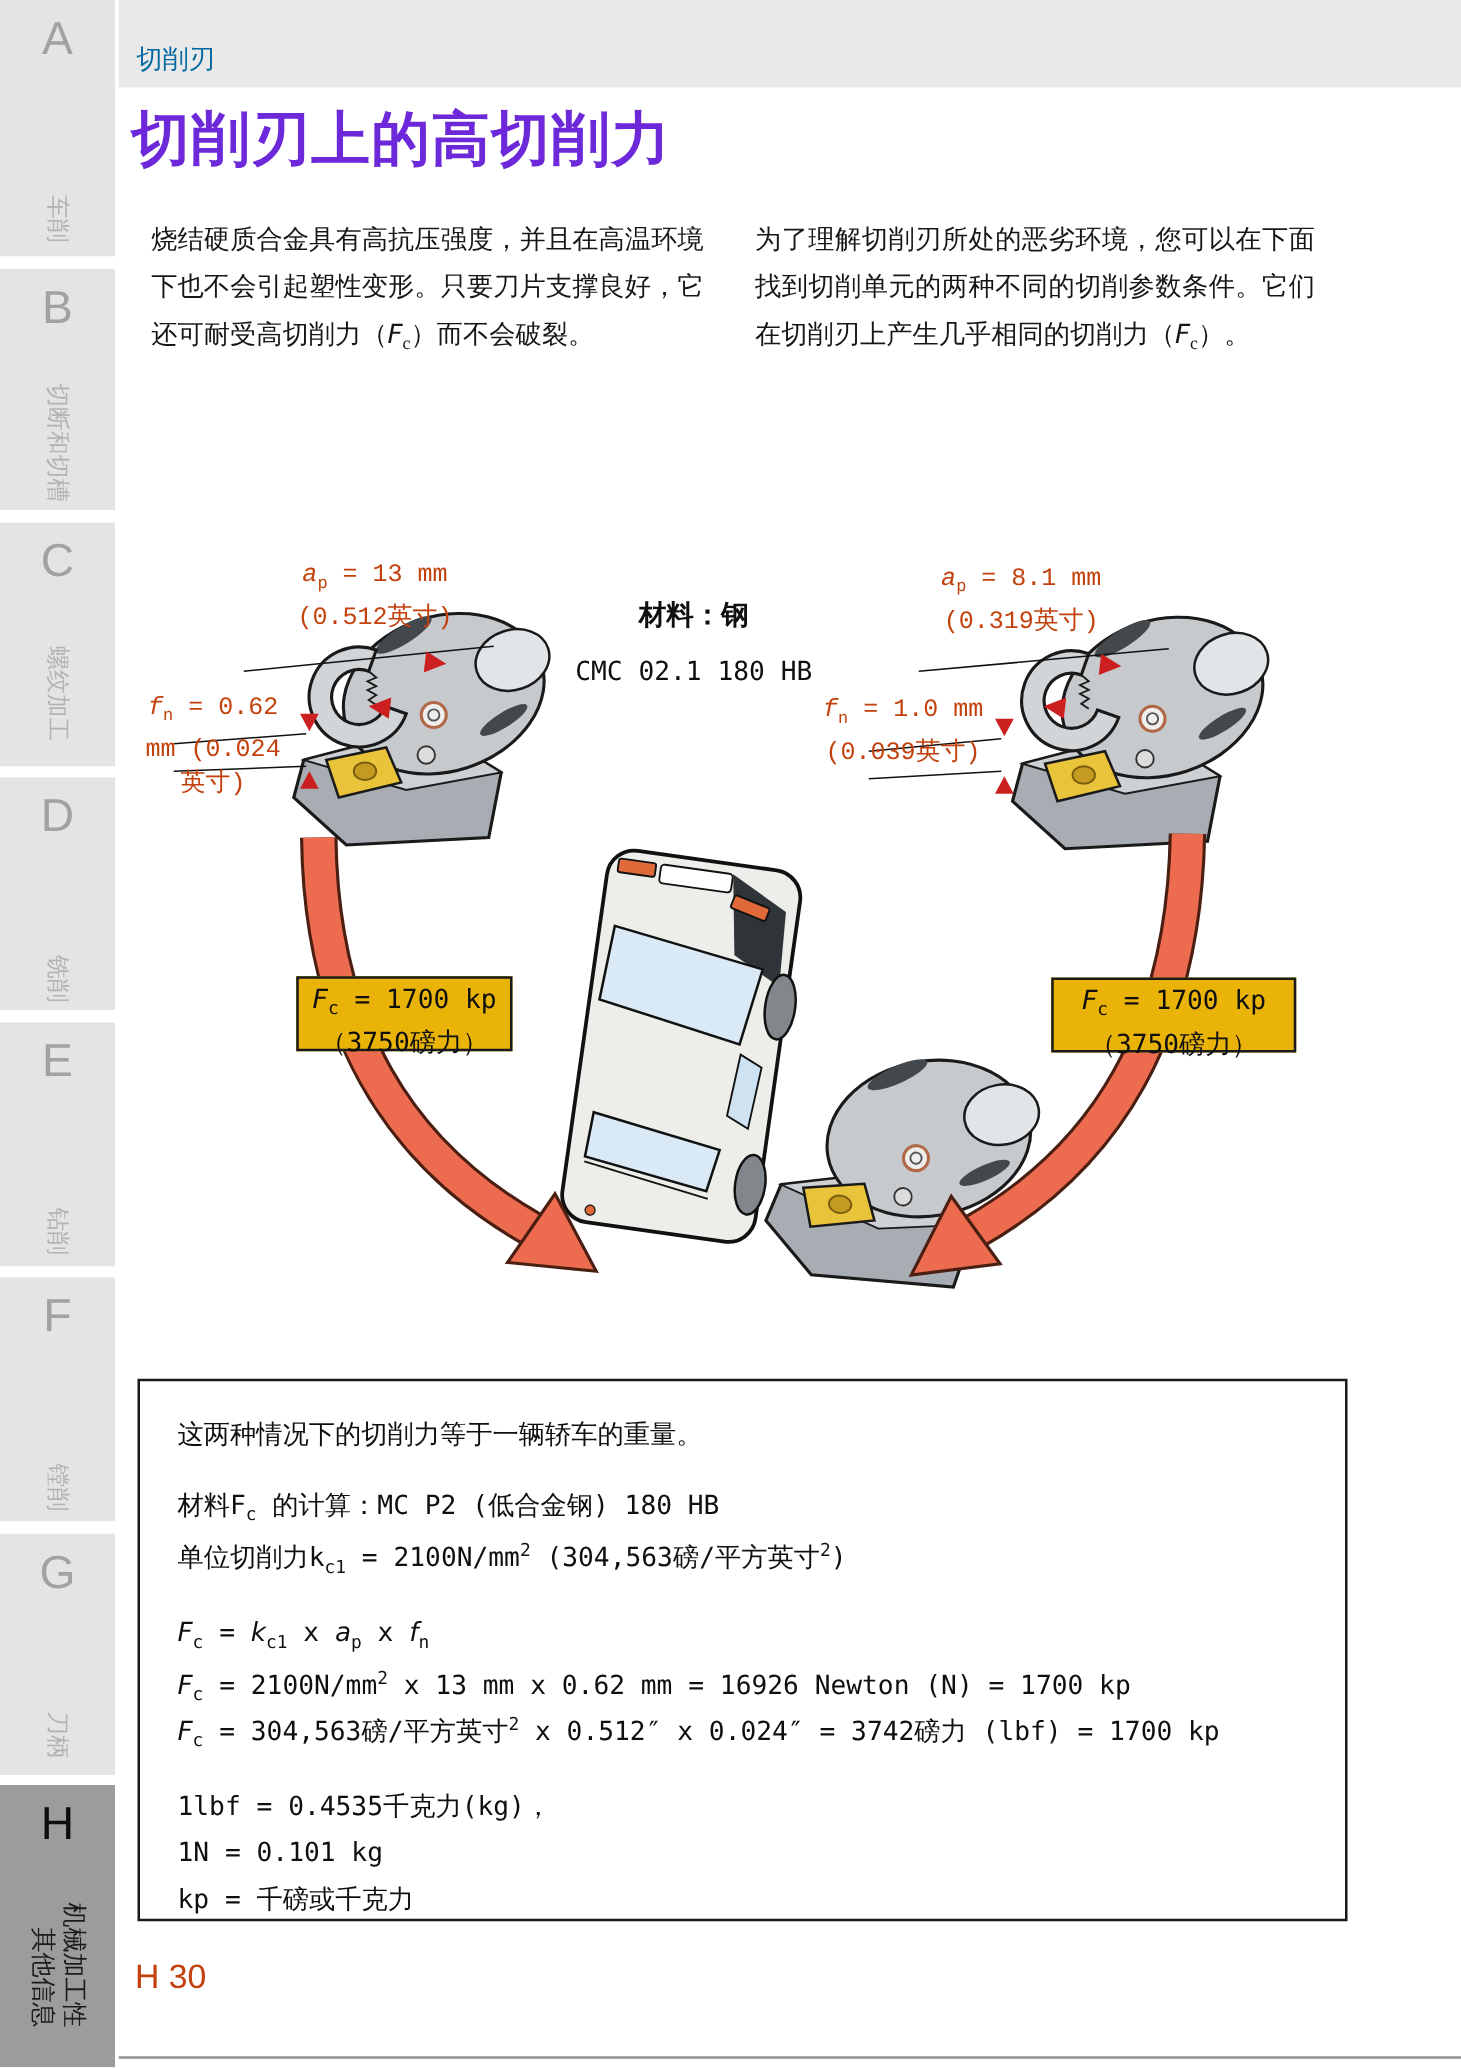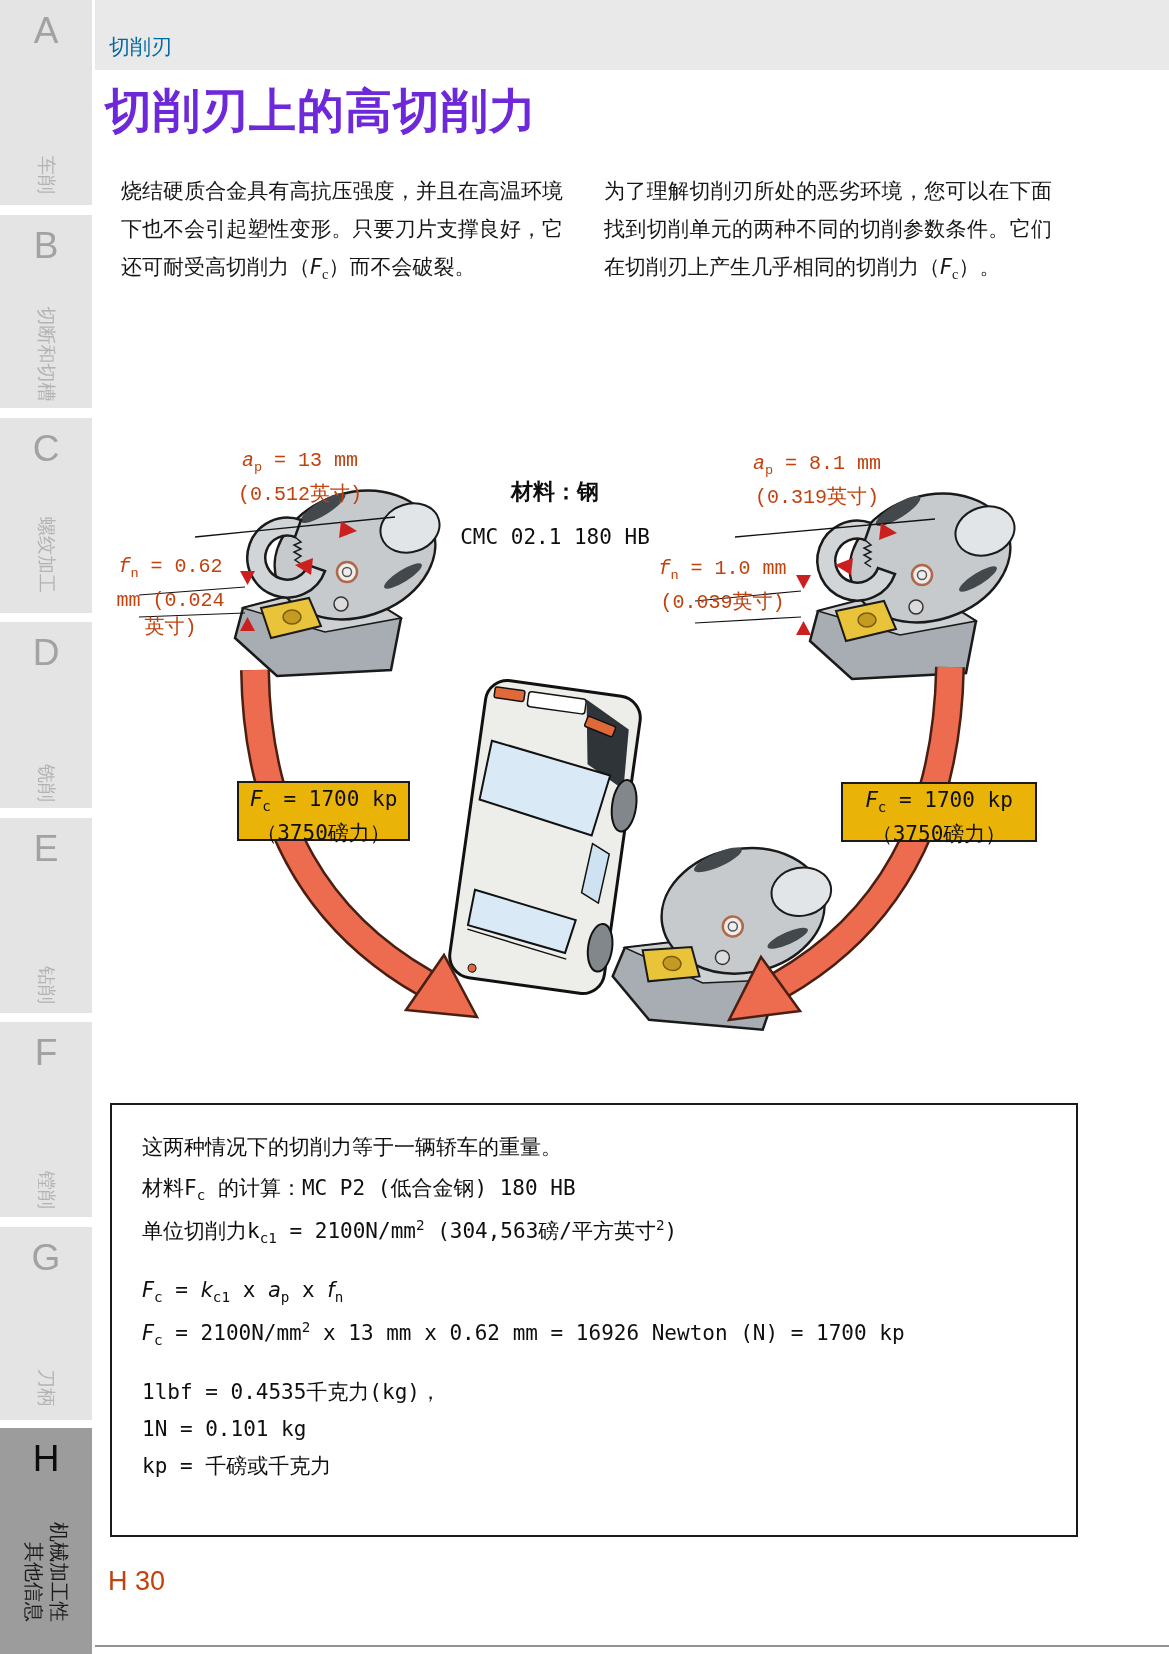--- a/index.html
+++ b/index.html
@@ -44,21 +44,21 @@
   sub{font-size:68%;}
   sup{font-size:68%;}
 
   
   .calc-box{position:absolute;left:110px;top:1103px;width:968px;height:434px;
        border:2px solid #1a1a1a;box-sizing:border-box;background:#fff;
        padding:24px 28px 0 30px;font-family:"DejaVu Sans Mono",monospace;
        font-size:21px;color:#0f0f0f;}
   .calc-line{height:37px;line-height:37px;white-space:nowrap;}
   .calc-line i{font-family:"DejaVu Sans",sans-serif;font-style:italic;}
-  .gap-s{margin-top:4px;}
+  .gap-s{margin-top:20px;}
   .gap-m{margin-top:28px;}
 
   
   .page-number{position:absolute;left:108px;top:1566px;font-size:27px;color:#c2410c;}
   .bottom-rule{position:absolute;left:95px;top:1645px;width:1074px;height:2px;background:#8f9397;}
 </style>
 </head>
 <body>
 
 <div class="page">
@@ -213,20 +213,21 @@
     <div class="fc-box" style="left:142px;top:356px;width:173px;height:60px"><i>F</i><sub>c</sub><span> = 1700 kp</span><br><span>（3750磅力）</span></div>
     <div class="fc-box" style="left:746px;top:357px;width:196px;height:60px"><i>F</i><sub>c</sub><span> = 1700 kp</span><br><span>（3750磅力）</span></div>
   </div>
 
   <div class="calc-box">
     <div class="calc-line">这两种情况下的切削力等于一辆轿车的重量。</div>
     <div class="calc-line gap-s"><span>材料F</span><sub>c</sub><span> 的计算：MC P2 (低合金钢) 180 HB</span></div>
     <div class="calc-line"><span>单位切削力k</span><sub>c1</sub><span> = 2100N/mm</span><sup>2</sup><span> (304,563磅/平方英寸</span><sup>2</sup><span>)</span></div>
     <div class="calc-line gap-m"><i>F</i><sub>c</sub><span> = </span><i>k</i><sub>c1</sub><span> x </span><i>a</i><sub>p</sub><span> x </span><i>f</i><sub>n</sub></div>
     <div class="calc-line"><i>F</i><sub>c</sub><span> = 2100N/mm</span><sup>2</sup><span> x 13 mm x 0.62 mm = 16926 Newton (N) = 1700 kp</span></div>
+    <div class="calc-line"><i>F</i><sub>c</sub><span> = 304,563磅/平方英寸</span><sup>2</sup><span> x 0.512″ x 0.024″ = 3742磅力 (lbf)  = 1700 kp</span></div>
     <div class="calc-line gap-m">1lbf = 0.4535千克力(kg)，</div>
     <div class="calc-line">1N = 0.101 kg</div>
     <div class="calc-line">kp = 千磅或千克力</div>
   </div>
 
   <div class="page-number">H 30</div>
   <div class="bottom-rule"></div>
 
 </div>
 

